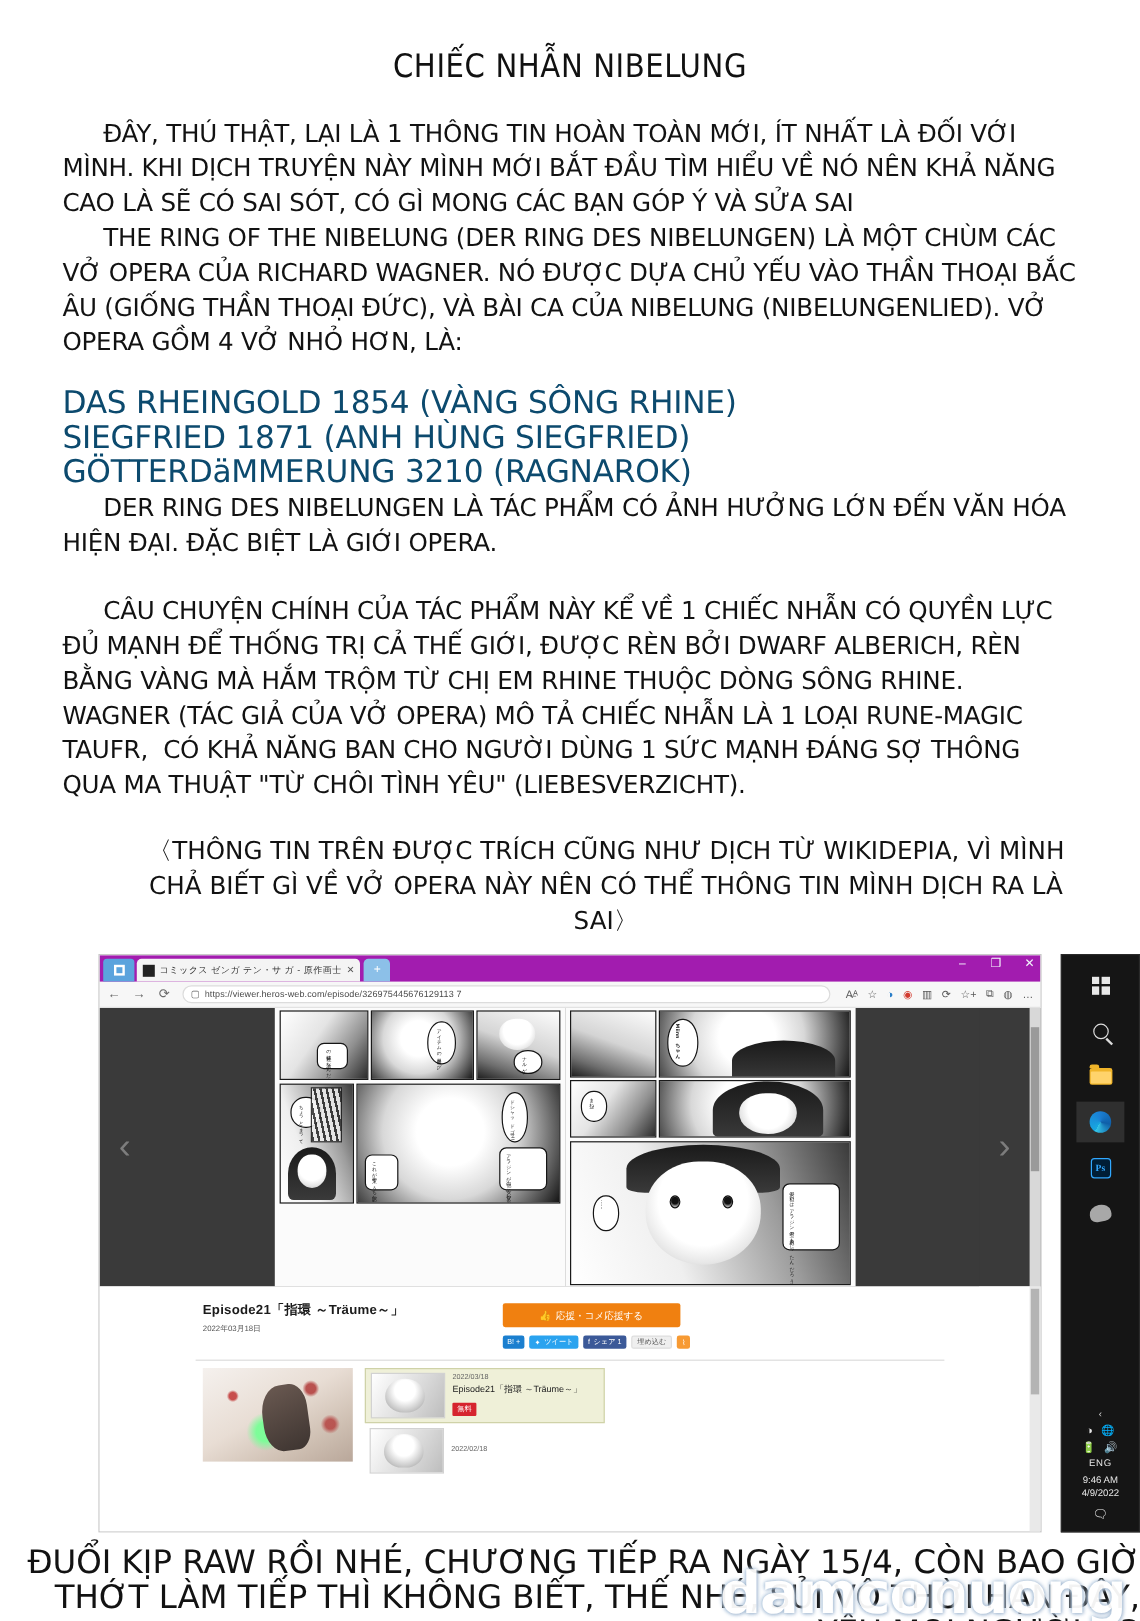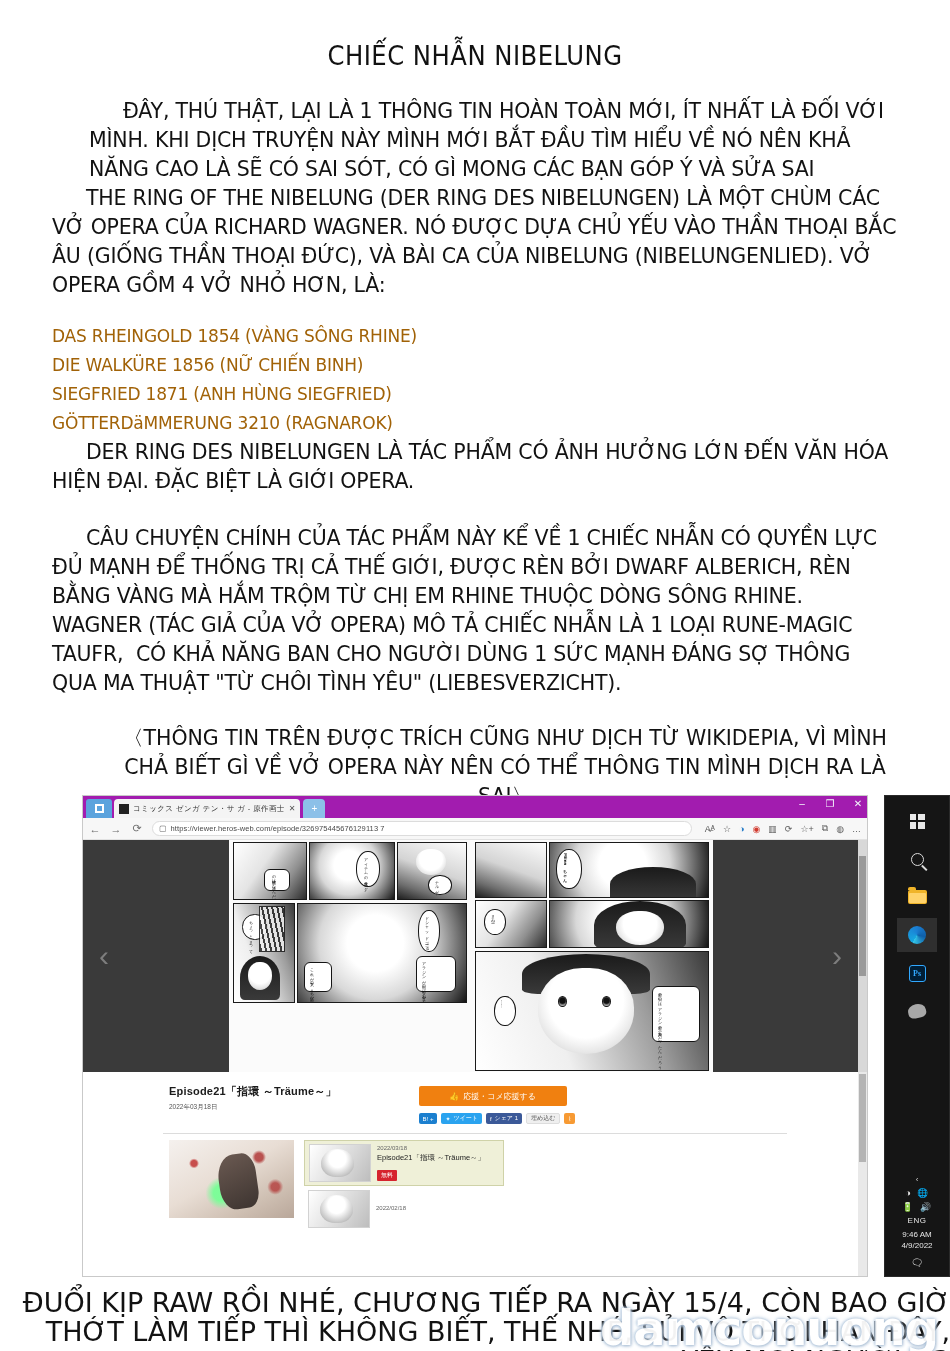--- a/index.html
+++ b/index.html
@@ -26,21 +26,21 @@
     line-height: 29px;
     color: #121212;
     font-family: "DejaVu Sans", sans-serif;
     letter-spacing: -0.2px;
     white-space: pre-wrap;
   }
   .para { margin: 0 52px 0 52px; }
   .para.indent { text-indent: 34px; }
   .p-block { margin-top: 10px; }
   .list-block { margin: 22px 0 0 52px; }
-  .list-line { font-size: 17px; line-height: 29px; color: #a16207;
+  .list-line { font-size: 26px; line-height: 29px; color: #0c4a6e;
                font-family: "DejaVu Sans", sans-serif; letter-spacing:-0.2px;}
   .note-block {
     margin: 26px 60px 0 120px;
     text-align: center;
     font-size: 20.5px; line-height: 29px; color: #121212;
     font-family: "DejaVu Sans", sans-serif;
   }
   .caption-block {
     position: absolute; left: 0; right: 0; top: 1288px;
     text-align: right;
@@ -319,30 +319,29 @@
     position:absolute; width:9px; height:11px; border-radius:50%;
     background: radial-gradient(circle at 50% 40%, #111 0 42%, #777 62%, #fff 100%);
     border: 1px solid #111;
   }
 </style>
 </head>
 <body>
 
 <div class="page-title">CHIẾC NHẪN NIBELUNG</div>
 
-<div class="p-block" style="margin-top:26px;margin-left:37px;">
+<div class="p-block" style="margin-top:26px;">
   <div class="para indent body-text">ĐÂY, THÚ THẬT, LẠI LÀ 1 THÔNG TIN HOÀN TOÀN MỚI, ÍT NHẤT LÀ ĐỐI VỚI MÌNH. KHI DỊCH TRUYỆN NÀY MÌNH MỚI BẮT ĐẦU TÌM HIỂU VỀ NÓ NÊN KHẢ NĂNG CAO LÀ SẼ CÓ SAI SÓT, CÓ GÌ MONG CÁC BẠN GÓP Ý VÀ SỬA SAI</div>
 </div>
 <div class="p-block" style="margin-top:0;">
   <div class="para indent body-text">THE RING OF THE NIBELUNG (DER RING DES NIBELUNGEN) LÀ MỘT CHÙM CÁC VỞ OPERA CỦA RICHARD WAGNER. NÓ ĐƯỢC DỰA CHỦ YẾU VÀO THẦN THOẠI BẮC ÂU (GIỐNG THẦN THOẠI ĐỨC), VÀ BÀI CA CỦA NIBELUNG (NIBELUNGENLIED). VỞ OPERA GỒM 4 VỞ NHỎ HƠN, LÀ:</div>
 </div>
 
 <div class="list-block">
   <div class="list-line">DAS RHEINGOLD 1854 (VÀNG SÔNG RHINE)</div>
-  <div class="list-line">DIE WALKÜRE 1856 (NỮ CHIẾN BINH)</div>
   <div class="list-line">SIEGFRIED 1871 (ANH HÙNG SIEGFRIED)</div>
   <div class="list-line">GÖTTERDäMMERUNG 3210 (RAGNAROK)</div>
 </div>
 
 <div class="p-block" style="margin-top:0;">
   <div class="para indent body-text">DER RING DES NIBELUNGEN LÀ TÁC PHẨM CÓ ẢNH HƯỞNG LỚN ĐẾN VĂN HÓA HIỆN ĐẠI. ĐẶC BIỆT LÀ GIỚI OPERA.</div>
 </div>
 <div class="p-block" style="margin-top:28px;">
   <div class="para indent body-text">CÂU CHUYỆN CHÍNH CỦA TÁC PHẨM NÀY KỂ VỀ 1 CHIẾC NHẪN CÓ QUYỀN LỰC ĐỦ MẠNH ĐỂ THỐNG TRỊ CẢ THẾ GIỚI, ĐƯỢC RÈN BỞI DWARF ALBERICH, RÈN BẰNG VÀNG MÀ HẮM TRỘM TỪ CHỊ EM RHINE THUỘC DÒNG SÔNG RHINE.  WAGNER (TÁC GIẢ CỦA VỞ OPERA) MÔ TẢ CHIẾC NHẪN LÀ 1 LOẠI RUNE-MAGIC TAUFR,  CÓ KHẢ NĂNG BAN CHO NGƯỜI DÙNG 1 SỨC MẠNH ĐÁNG SỢ THÔNG QUA MA THUẬT "TỪ CHÔI TÌNH YÊU" (LIEBESVERZICHT).</div>
 </div>

